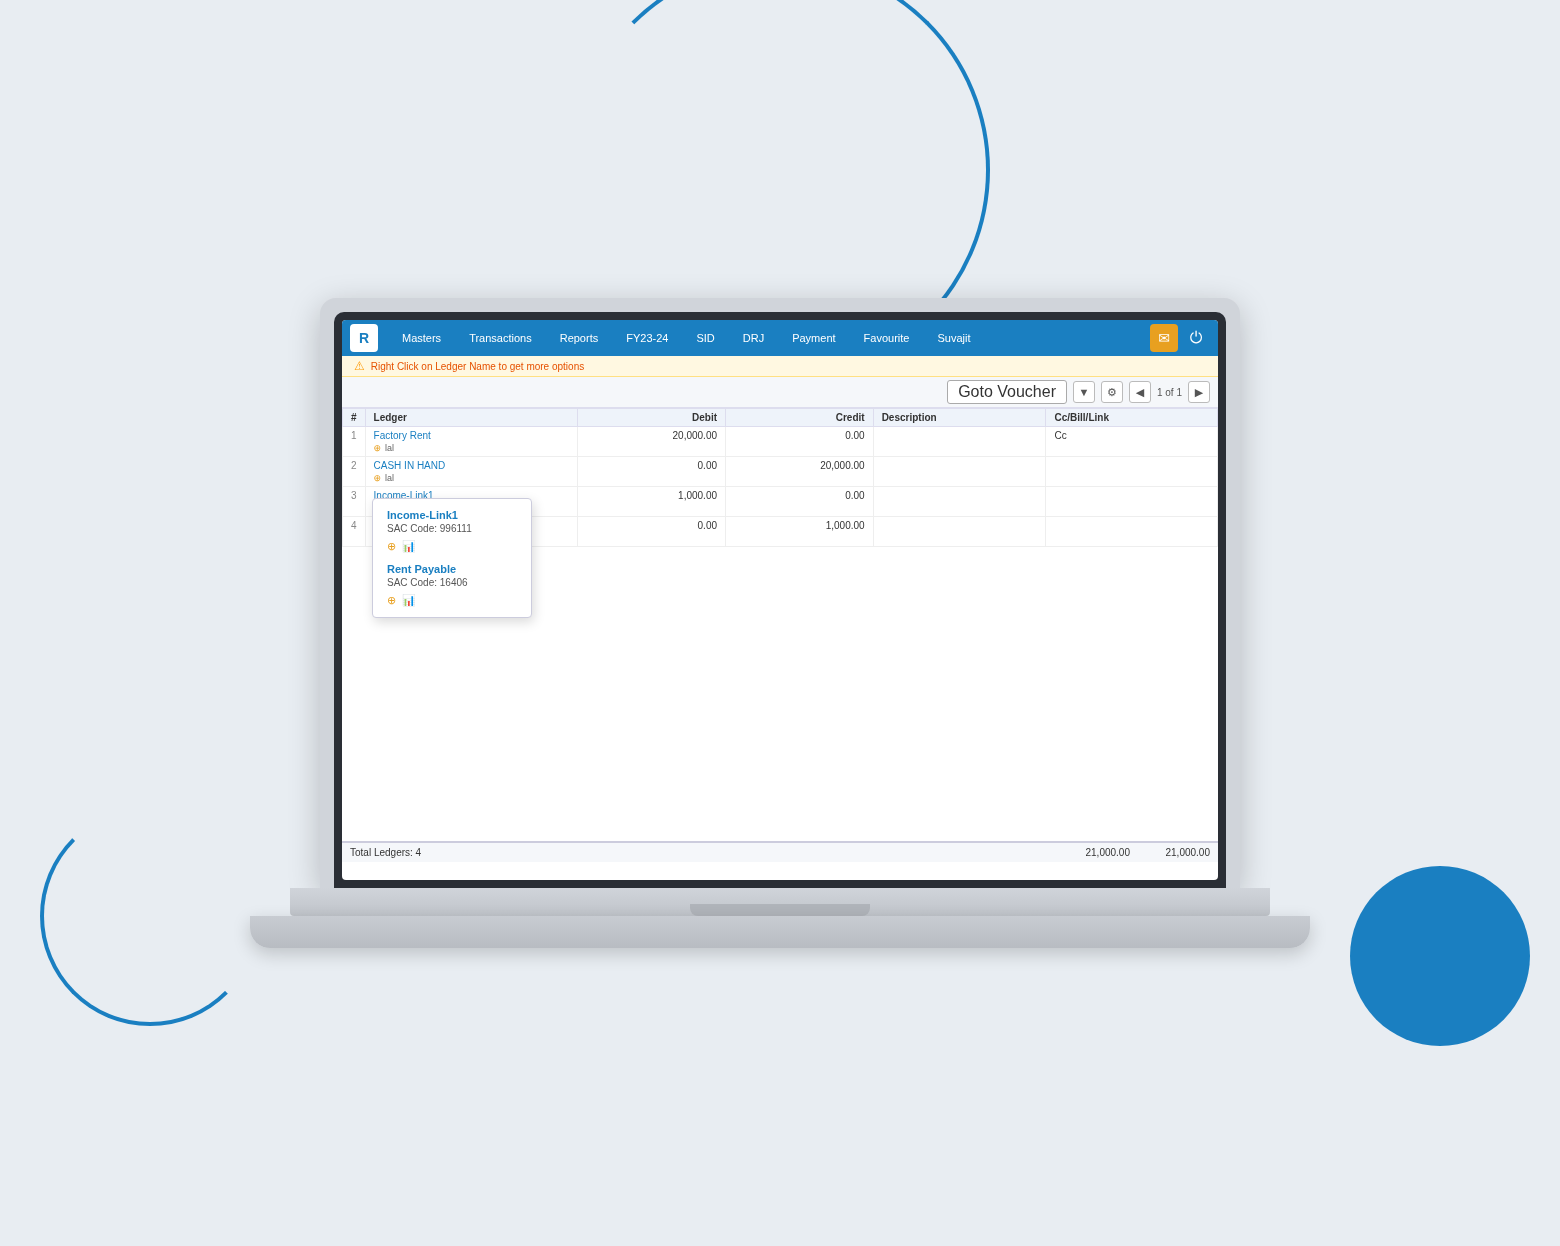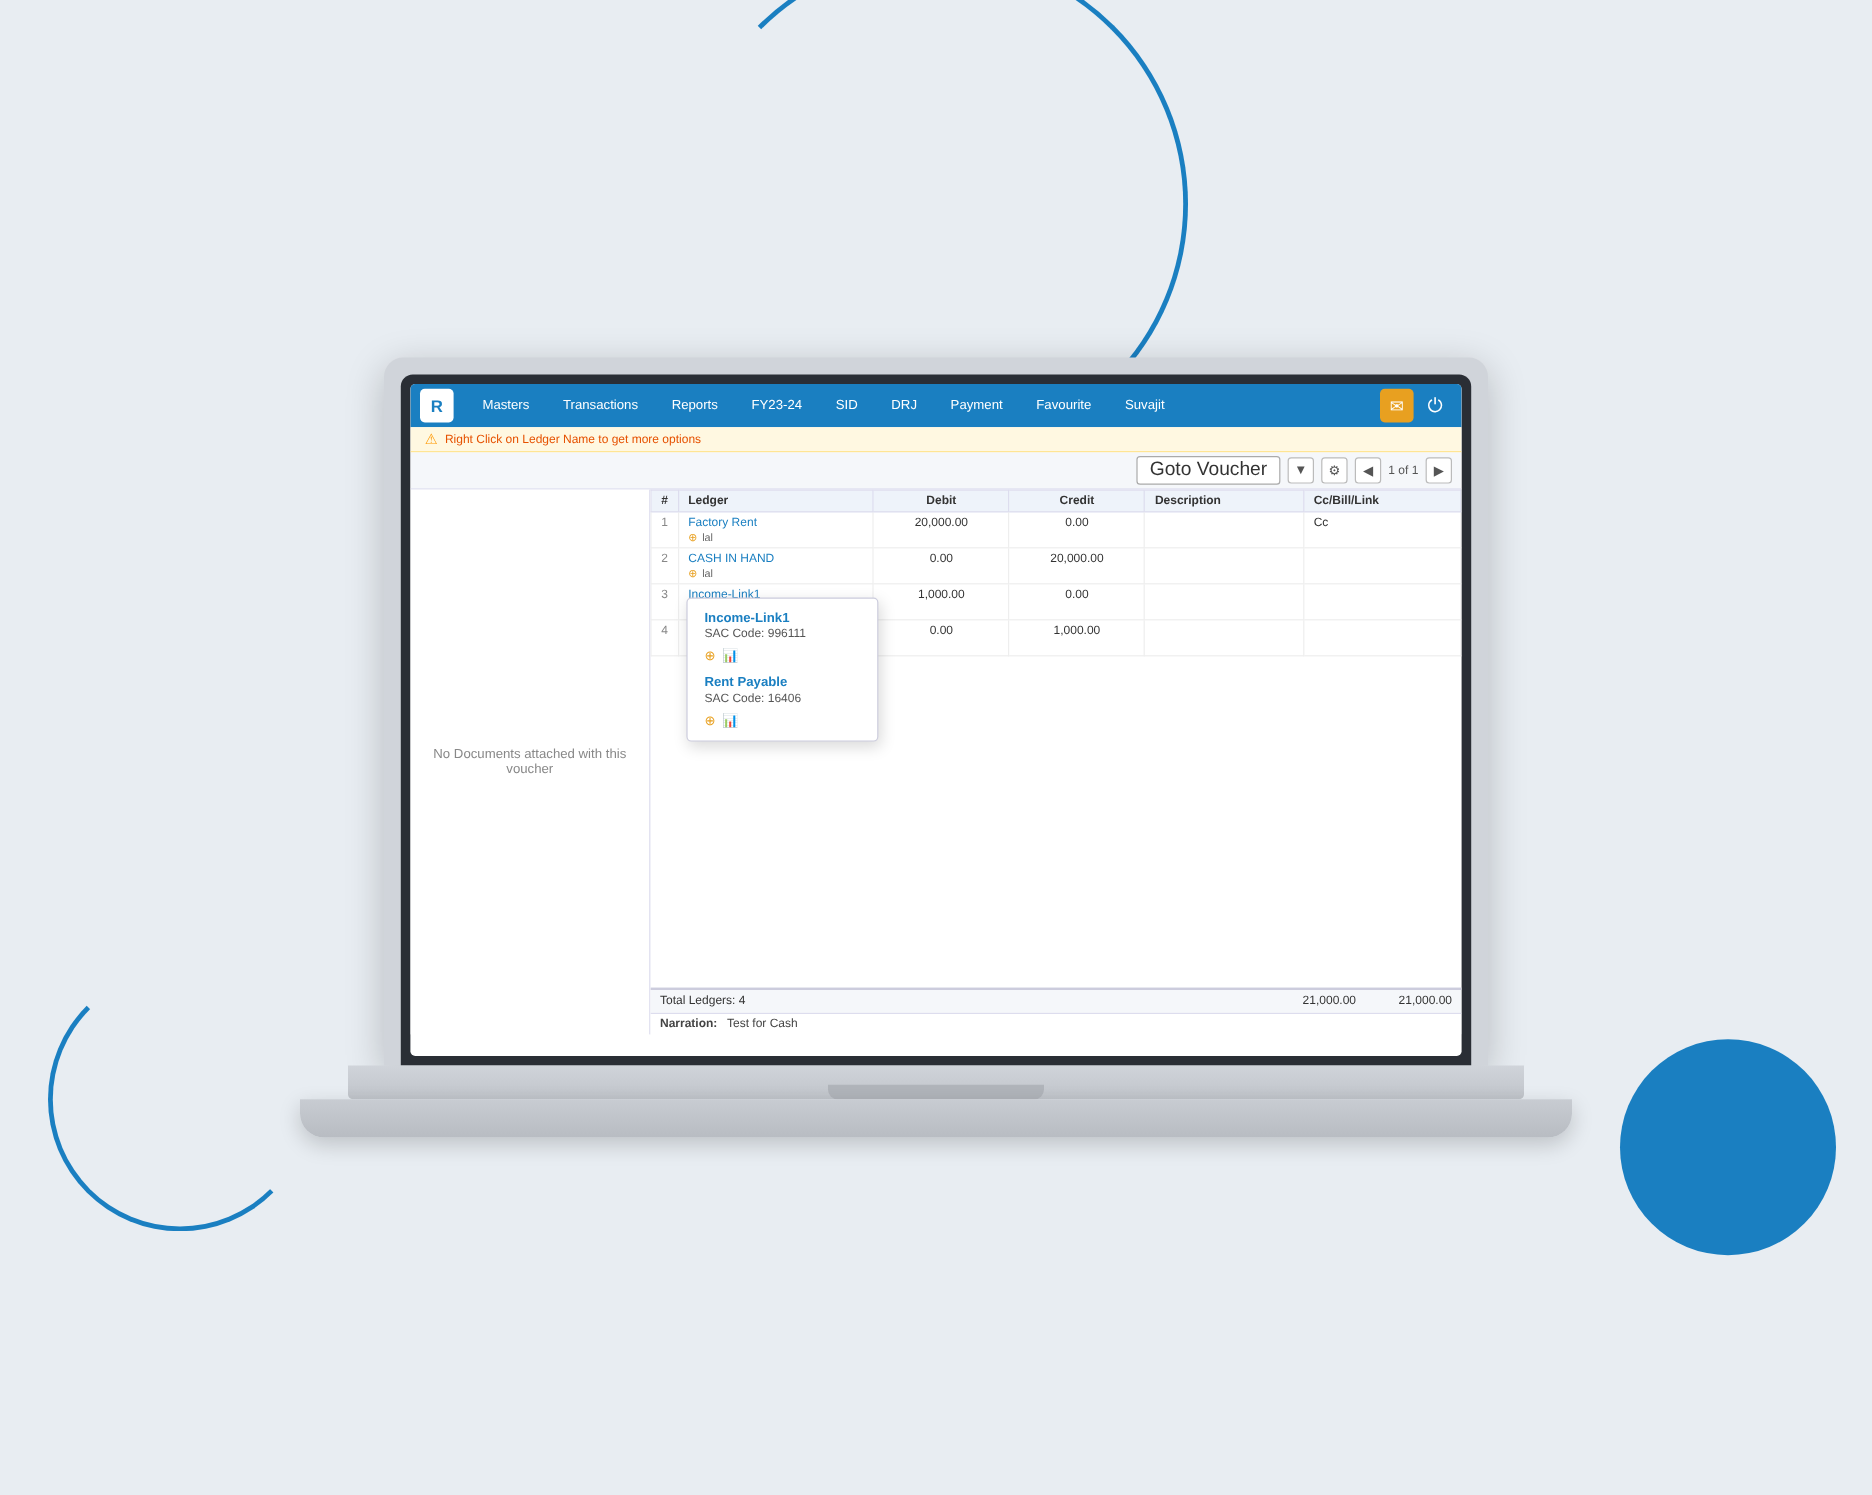--- a/index.html
+++ b/index.html
@@ -291,21 +291,21 @@
     }
 
     table td {
       border: 1px solid #eee;
       padding: 3px 8px;
       color: #333;
       vertical-align: top;
     }
 
     table th.right, table td.right {
-      text-align: center;
+      text-align: right;
     }
 
     .ledger-name {
       font-weight: normal;
       color: #1a7fc1;
     }
 
     .ledger-sub {
       font-size: 9px;
       color: #666;
@@ -466,23 +466,20 @@
             </div>
             <span class="page-info">1 of 1</span>
             <div class="toolbar-icon">
               <span>▶</span>
             </div>
           </div>
 
 
           <div class="main-content">
 
-            <div class="left-panel">
-              <span>No Documents attached with this voucher</span>
-            </div>
 
             <div class="right-panel">
               <div class="table-container">
                 <table>
                   <thead>
                     <tr>
                       <th style="width:20px;">#</th>
                       <th>Ledger</th>
                       <th class="right">Debit</th>
                       <th class="right">Credit</th>
@@ -572,24 +569,20 @@
                 </div>
               </div>
 
               <div class="footer-row">
                 <span>Total Ledgers: 4</span>
                 <span style="flex:1"></span>
                 <span style="min-width:80px; text-align:right;">21,000.00</span>
                 <span style="min-width:80px; text-align:right;">21,000.00</span>
               </div>
 
-              <div class="narration-row">
-                <span class="narration-label">Narration:</span>
-                <span>Test for Cash</span>
-              </div>
             </div>
           </div>
 
         </div>
       </div>
     </div>
     <div class="laptop-base">
       <div class="laptop-hinge"></div>
     </div>
     <div class="laptop-bottom"></div>

